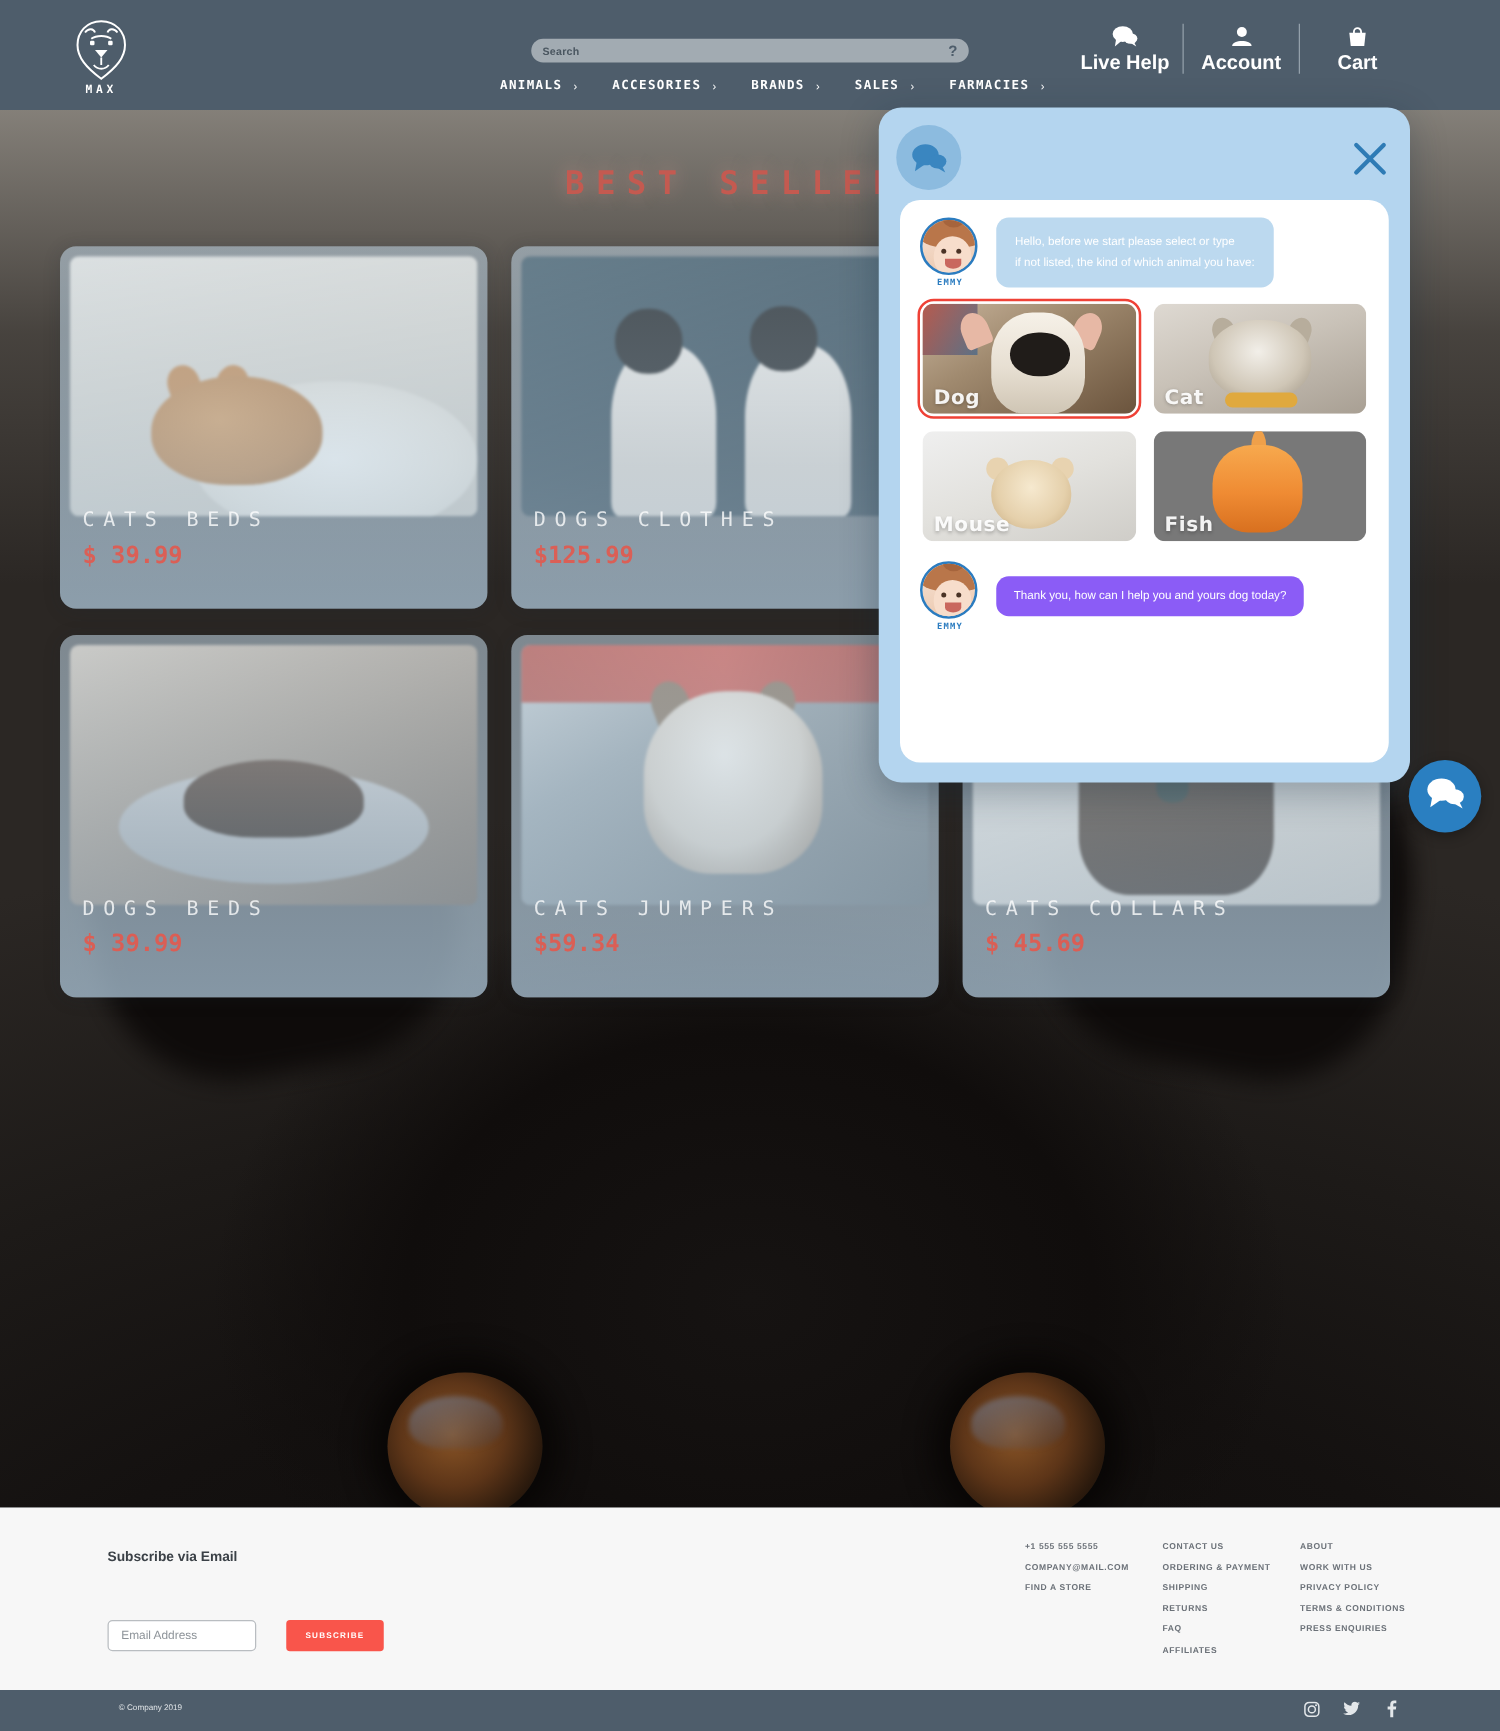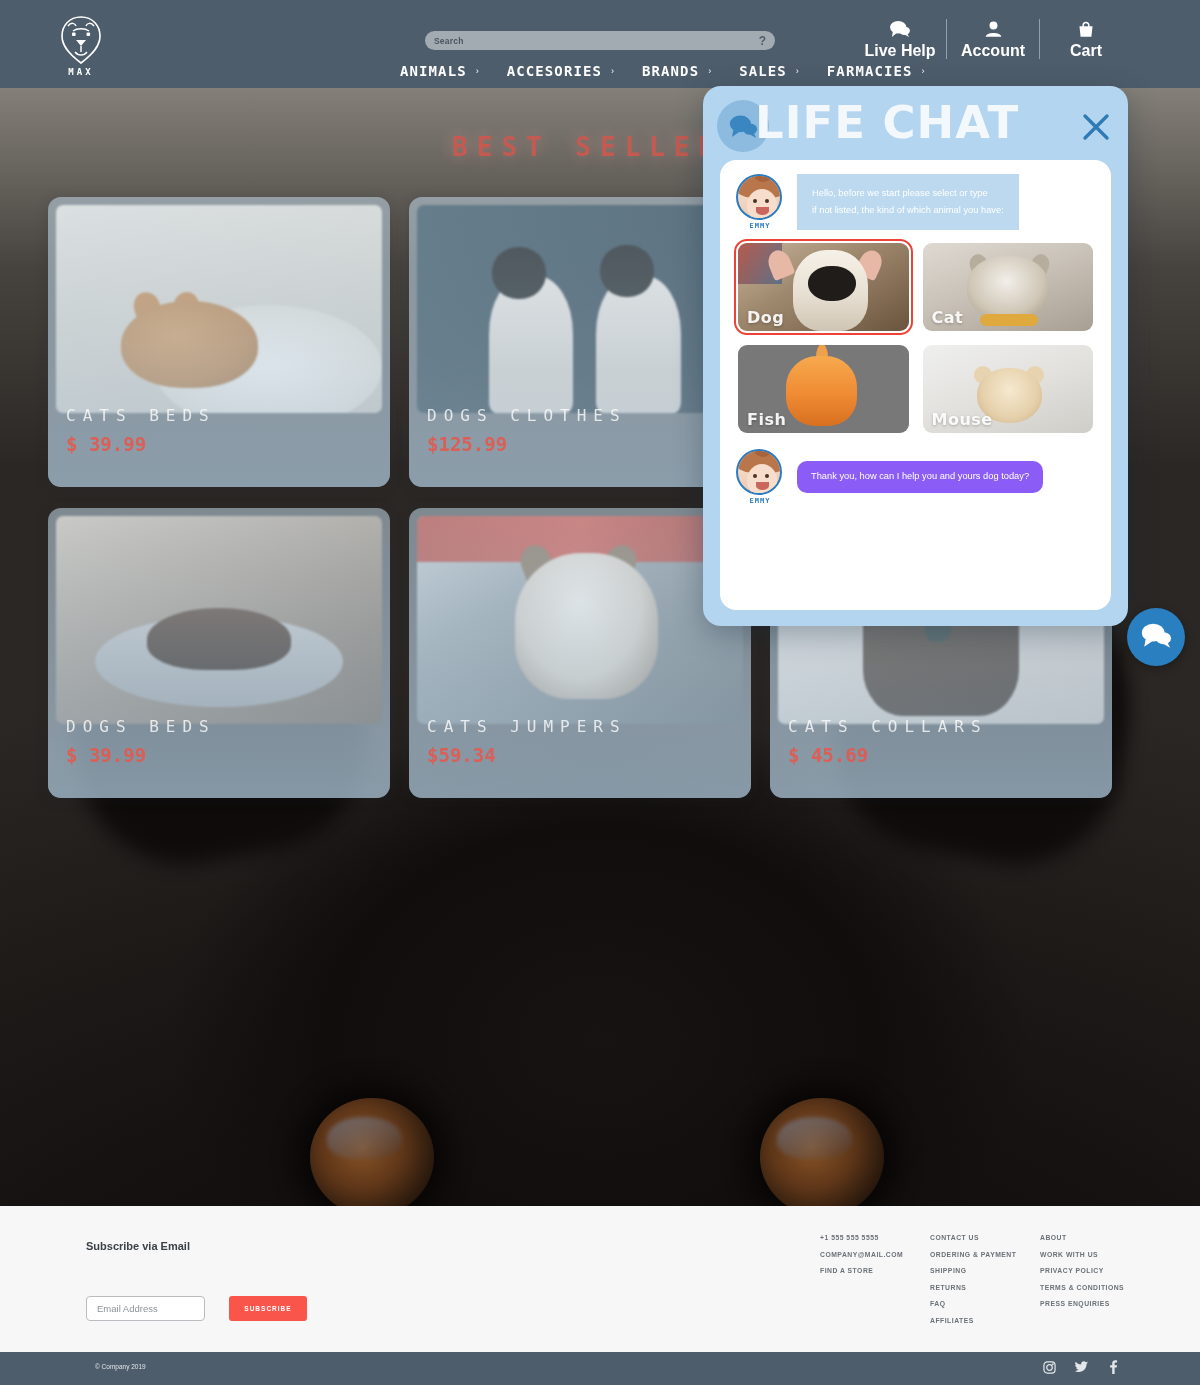--- a/index.html
+++ b/index.html
@@ -49,21 +49,21 @@
 
   .search-box {
     position:absolute; left:425px; top:31px; width:350px; height:19px;
     background:#a2abb2; border-radius:10px; display:flex; align-items:center; padding:0 9px;
   }
   .search-box .ph { font-size:8.5px; color:#4a5660; font-weight:700; letter-spacing:.2px; }
   .search-box .q { margin-left:auto; font-size:12px; color:#4e5d6b; font-weight:700; }
 
   .nav { position:absolute; left:400px; top:63px; display:flex; gap:28px; align-items:center; }
   .nav-item { display:flex; align-items:center; gap:9px; cursor:pointer; }
-  .nav-label { font-size:14px; letter-spacing:1.1px; color:#fff; font-weight:700; font-family:"DejaVu Sans Mono", monospace; }
+  .nav-label { font-size:10px; letter-spacing:1.1px; color:#fff; font-weight:700; font-family:"DejaVu Sans Mono", monospace; }
   .nav-chev { font-size:9px; color:#fff; }
 
   .util { position:absolute; right:74px; top:18px; display:flex; align-items:flex-start; }
   .util-item { width:80px; text-align:center; color:#fff; cursor:pointer; }
   .util-ico { height:22px; display:flex; align-items:center; justify-content:center; }
   .util-lbl { font-size:16px; font-weight:700; margin-top:2px; }
   .util-sep { width:1px; height:40px; background:#93a0aa; margin:0 6px; align-self:center; }
 
   
   .section-title {
@@ -147,21 +147,21 @@
   }
   .avatar .hair { position:absolute; left:-4px; top:-6px; width:56px; height:28px; background:#b9764a; border-radius:50% 50% 40% 40%;}
   .avatar .bun { position:absolute; left:16px; top:-9px; width:18px; height:15px; background:#a6643c; border-radius:50%; }
   .avatar .face { position:absolute; left:9px; top:13px; width:30px; height:32px; background:#f7ddcb; border-radius:50% 50% 46% 46%; }
   .avatar .eye { position:absolute; width:4px; height:4px; background:#4a3326; border-radius:50%; top:23px;}
   .avatar .eye.a{left:15px;} .avatar .eye.b{left:27px;}
   .avatar .mouth { position:absolute; left:18px; top:31px; width:13px; height:8px; background:#c9675e; border-radius:0 0 50% 50%; }
   .avatar-name { font-size:7px; font-weight:700; color:#2b7cc0; letter-spacing:1px; margin-top:2px; font-family:"DejaVu Sans Mono", monospace; }
 
   .bubble-light {
-    background:#bcd9ef; border-radius:0; padding:11px 15px; color:#fff;
+    background:#bcd9ef; border-radius:10px; padding:11px 15px; color:#fff;
     font-size:9.3px; line-height:1.85; max-width:236px;
   }
   .bubble-dark {
     background:#8b5cf6; border-radius:10px; padding:9px 14px; color:#fff;
     font-size:9.3px; line-height:1.5; align-self:center;
   }
 
   .tiles { display:grid; grid-template-columns:1fr 1fr; gap:14px; margin:13px 2px 0 2px; }
   .tile { position:relative; height:88px; border-radius:9px; overflow:hidden; cursor:pointer; }
   .tile.sel { outline:2.5px solid #ef4136; outline-offset:2px; border-radius:9px; }
@@ -417,21 +417,20 @@
 
     <div class="chat-head">
       <div class="chat-badge">
         <svg viewBox="0 0 34 28" width="30" height="25">
           <ellipse cx="14" cy="11" rx="12" ry="9.5" fill="#3a86c0"></ellipse>
           <path d="M6 18 L4.5 26 L13 20 Z" fill="#3a86c0"></path>
           <ellipse cx="25" cy="17" rx="8" ry="6.4" fill="#3a86c0"></ellipse>
           <path d="M29 21 L32 27 L25 23 Z" fill="#3a86c0"></path>
         </svg>
       </div>
-      <div class="chat-title">LIFE CHAT</div>
       <div class="chat-close">
         <svg viewBox="0 0 30 30" width="30" height="30">
           <path d="M4 4 L26 26 M26 4 L4 26" stroke="#2e7bb5" stroke-width="3.4" stroke-linecap="round"></path>
         </svg>
       </div>
     </div>
 
     <div class="chat-body">
 
       <div class="msg-row">
@@ -468,34 +467,34 @@
           <div class="tile-art t-cat">
             <div class="e l"></div>
               <div class="e r"></div>
               <div class="head"></div>
               <div class="collar"></div>
           </div>
           <div class="tile-lbl">Cat</div>
         </div>
 
         <div class="tile">
-          <div class="tile-art t-fish">
-            <div class="fin"></div>
-              <div class="body"></div>
-          </div>
-          <div class="tile-lbl">Fish</div>
-        </div>
-
-        <div class="tile">
           <div class="tile-art t-mouse">
             <div class="ear l"></div>
               <div class="ear r"></div>
               <div class="body"></div>
           </div>
           <div class="tile-lbl">Mouse</div>
+        </div>
+
+        <div class="tile">
+          <div class="tile-art t-fish">
+            <div class="fin"></div>
+              <div class="body"></div>
+          </div>
+          <div class="tile-lbl">Fish</div>
         </div>
       </div>
 
       <div class="msg-row" style="margin-top:16px;">
         <div class="avatar-wrap">
           <div class="avatar">
             <div class="hair"></div>
               <div class="bun"></div>
               <div class="face"></div>
             <div class="eye a"></div>

